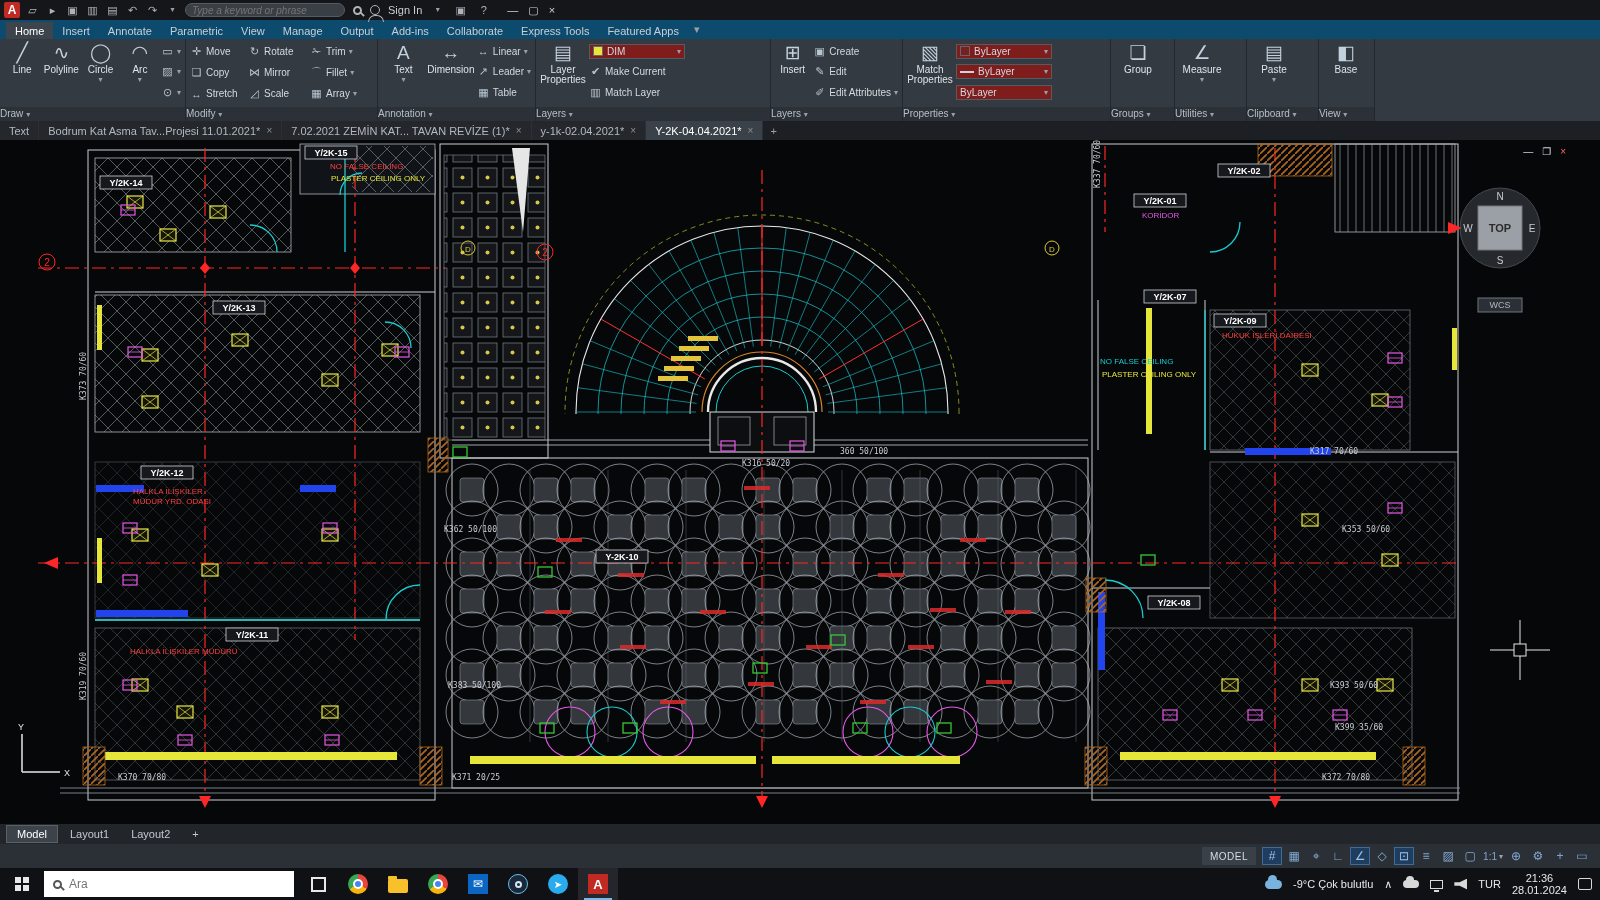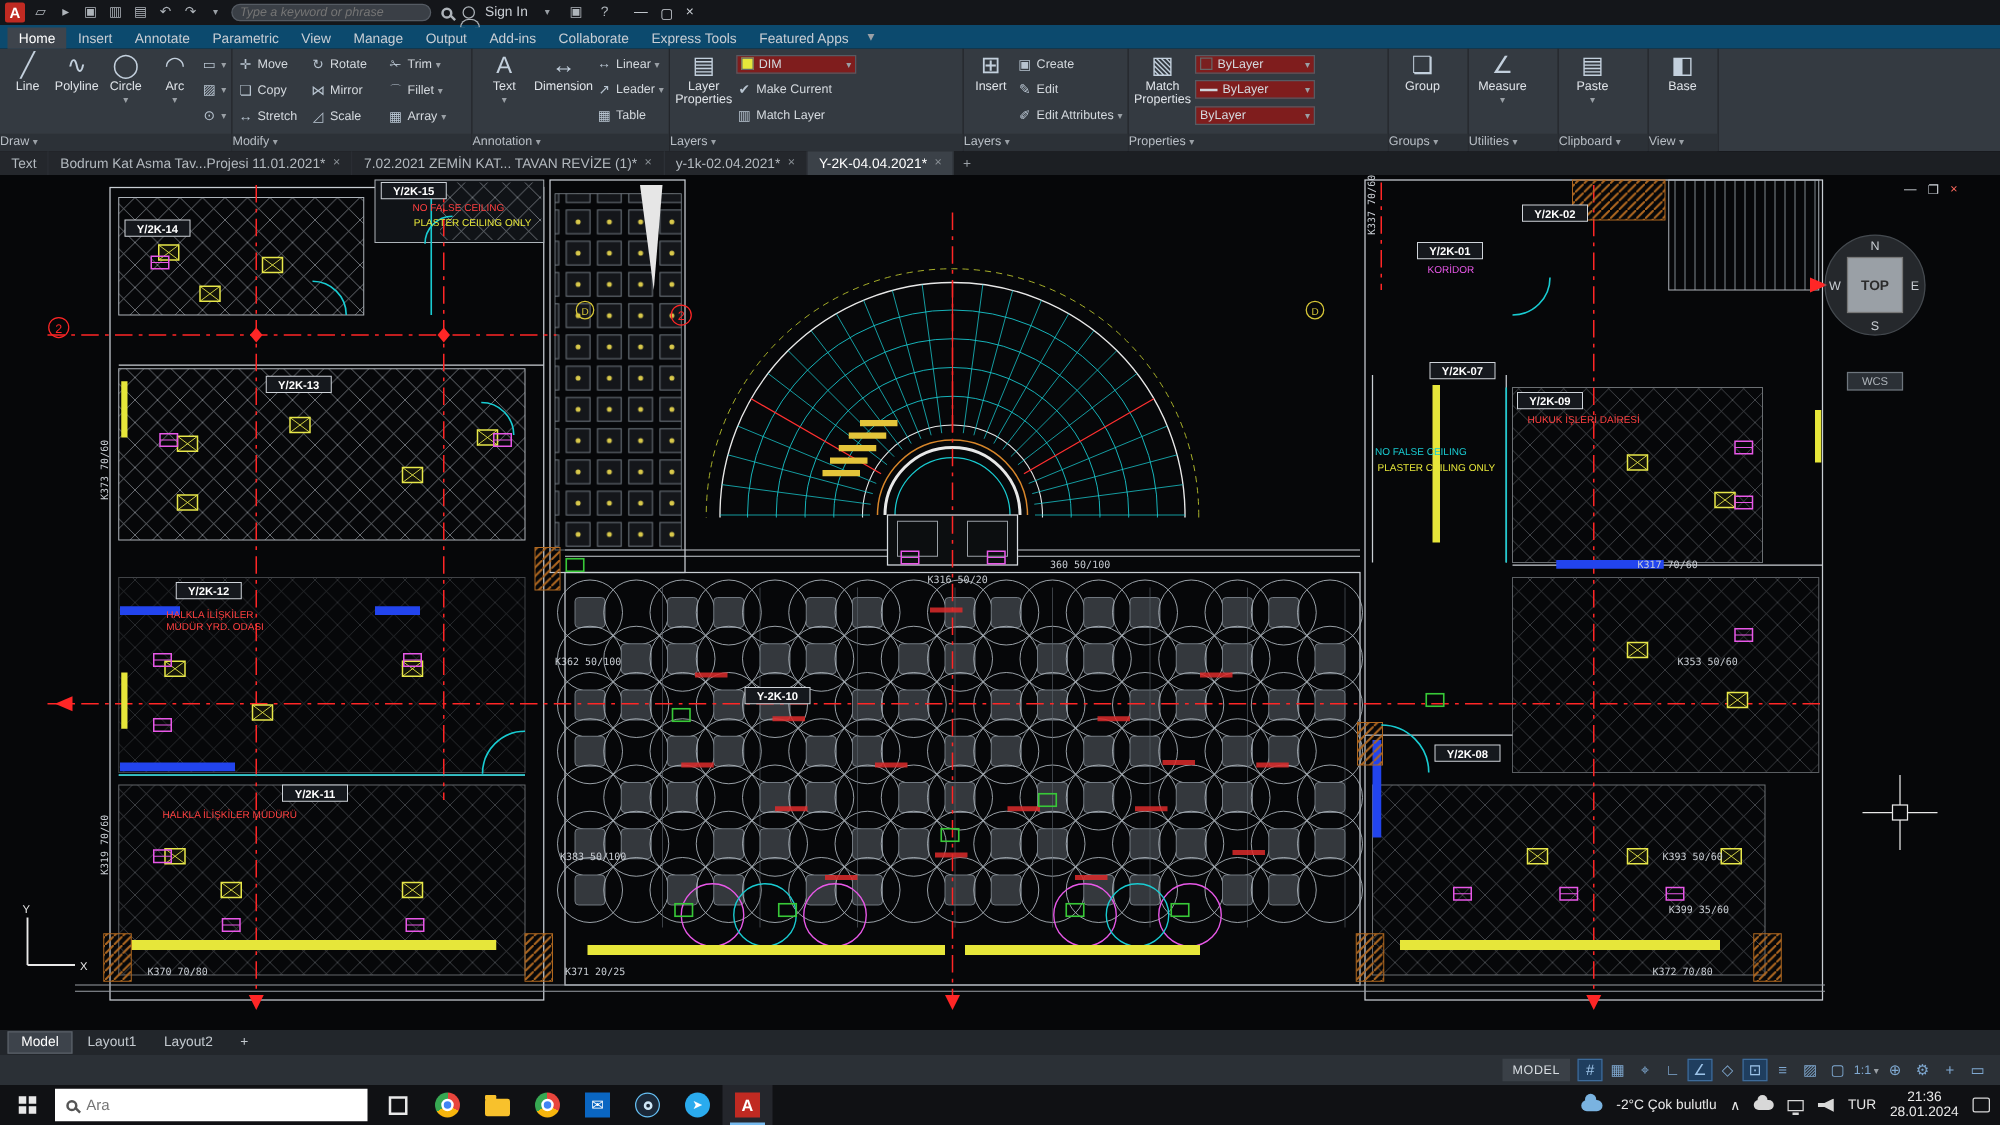--- a/index.html
+++ b/index.html
@@ -1026,21 +1026,21 @@
       </span>
     </div>
   <div class="tapp">
       <span class="tg">➤</span>
     </div>
   <div class="tapp active">
       <span class="acad">A</span>
     </div>
   <div class="tray">
     <span class="wcloud"></span>
-    <span>-2°C Çok bulutlu</span>
+    <span>-9°C Çok bulutlu</span>
     <span>∧</span>
     <span class="cloudic"></span>
     <span class="net"></span>
     <span class="vol"></span>
     <span>TUR</span>
     <div class="clock">
       <div>21:36</div>
       <div>28.01.2024</div>
     </div>
     <span class="notif"></span>

